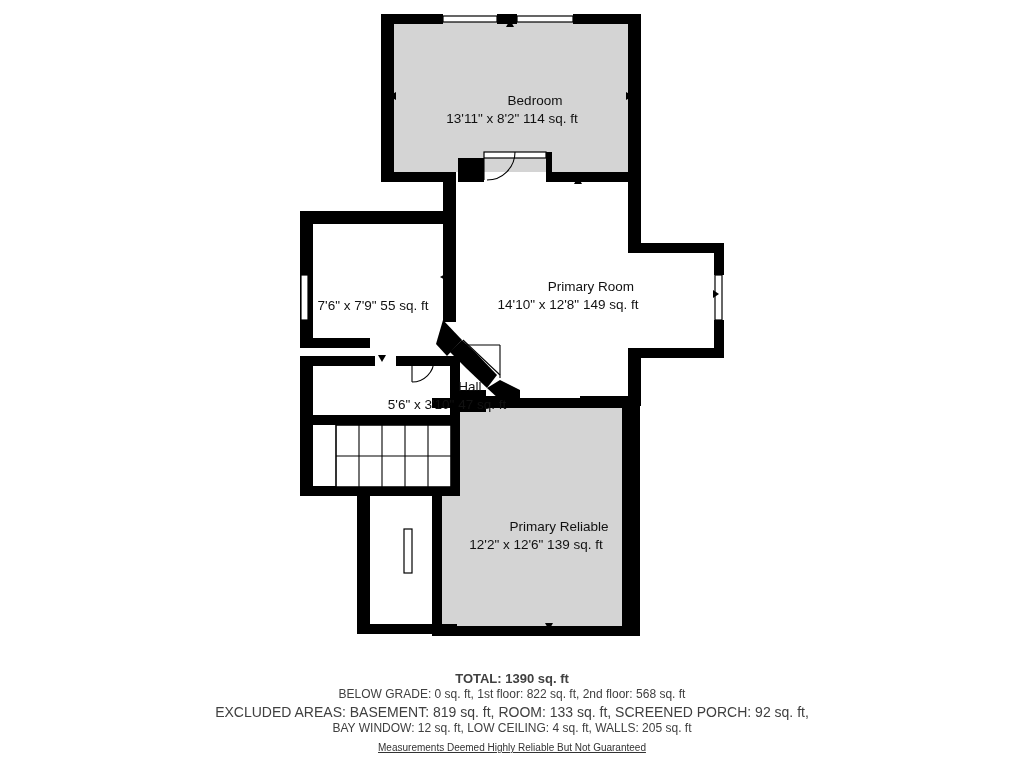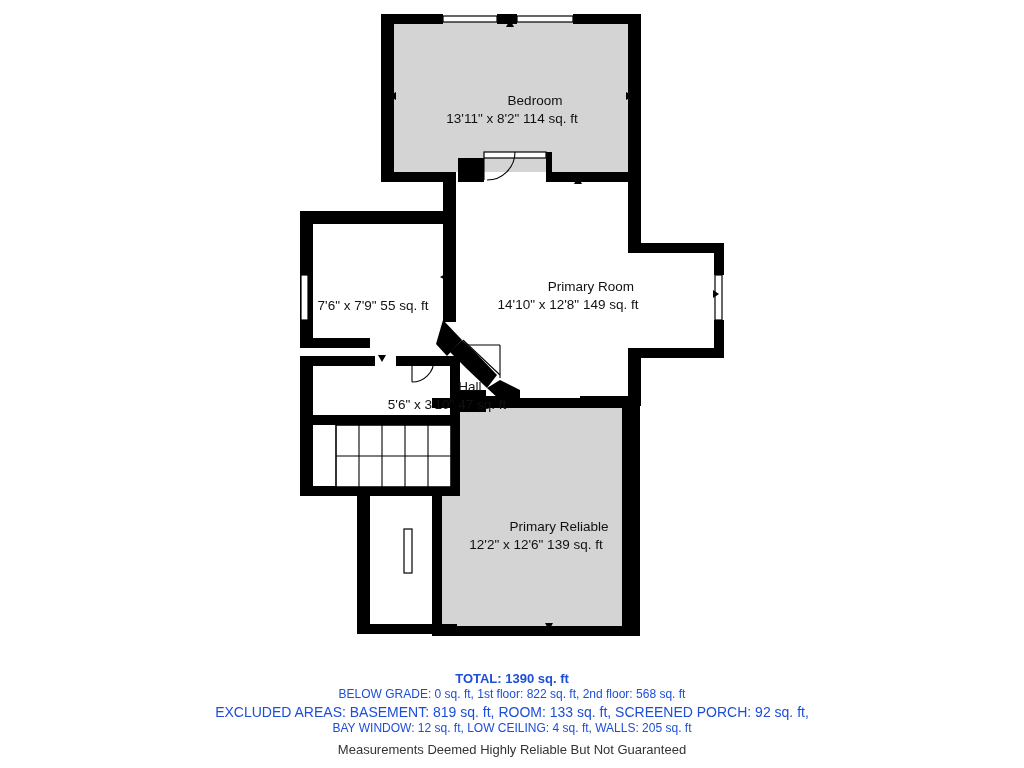--- a/index.html
+++ b/index.html
@@ -38,43 +38,44 @@
   .room-dims {
     font-size: 13.5px;
     font-weight: 400;
   }
   .footer {
     position: absolute;
     left: 0;
     width: 1024px;
     text-align: center;
     font-family: "Liberation Sans", sans-serif;
-    color: #1d4ed8;
+    color: #404040;
   }
   .footer-total {
     top: 671px;
     font-size: 13px;
     font-weight: bold;
   }
   .footer-line2 {
     top: 687px;
     font-size: 12px;
   }
   .footer-line3 {
     top: 704px;
     font-size: 14px;
   }
   .footer-line4 {
     top: 721px;
     font-size: 12px;
   }
   .footer-disclaimer {
     top: 742px;
-    font-size: 13px;
+    font-size: 10px;
     color: #333333;
+    text-decoration: underline;
   }
 </style>
 </head>
 <body>
 
 <svg id="floorplan" viewBox="0 0 1024 768" xmlns="http://www.w3.org/2000/svg">
 
   <g>
 
     <rect x="394" y="22" width="234" height="150" fill="#d4d4d4"></rect>

